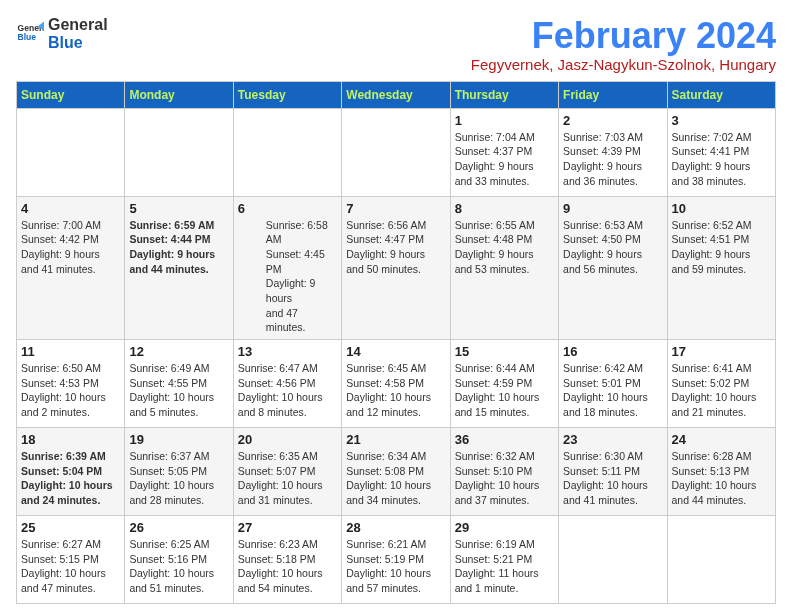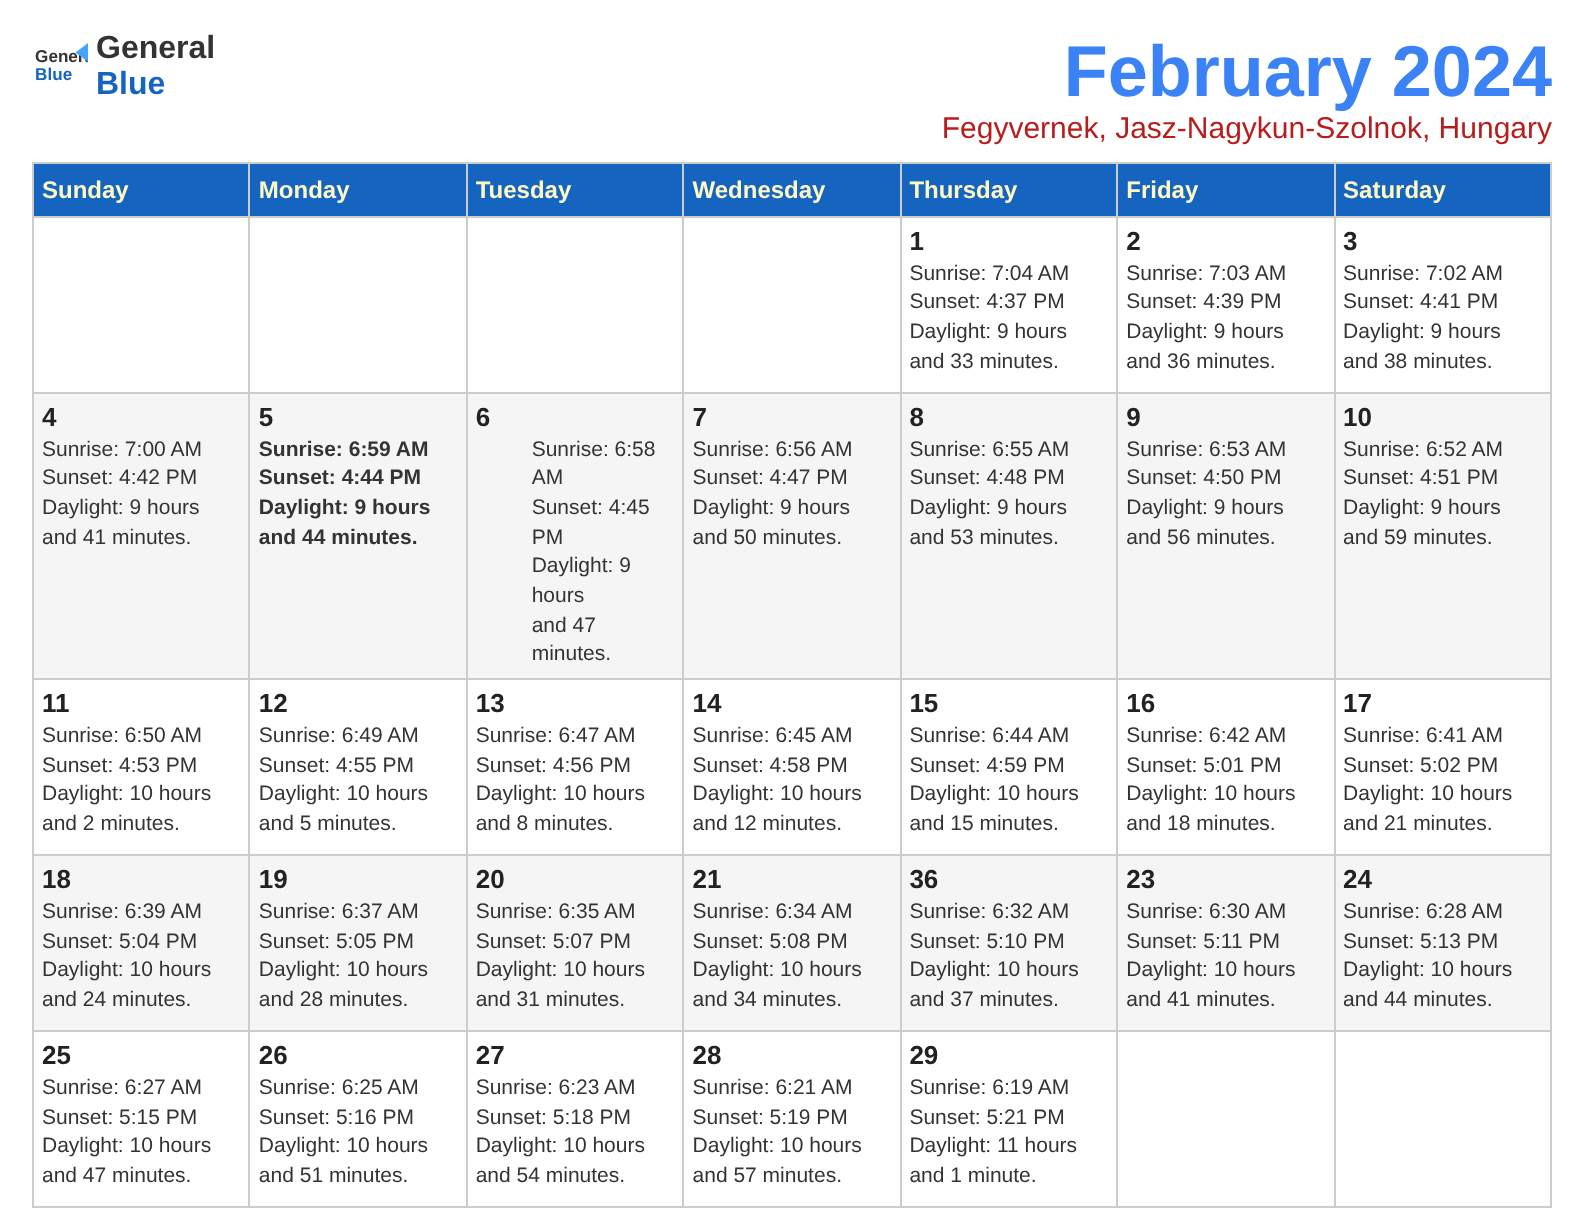--- a/index.html
+++ b/index.html
@@ -38,21 +38,21 @@
       font-size: 15px;
       color: #b91c1c;
     }
     table {
       width: 100%;
       border-collapse: collapse;
       font-size: 11px;
     }
     thead tr th {
       background: #1565c0;
-      color: #fef9c3;
+      color: #bef264;
       padding: 6px 4px;
       text-align: left;
       font-size: 12px;
       font-weight: bold;
       border: 1px solid #ccc;
     }
     tbody tr td {
       vertical-align: top;
       border: 1px solid #ccc;
       padding: 4px;
@@ -238,21 +238,21 @@
           <div class="day-num">17</div>
           <div class="day-info" style="white-space: pre-line;">Sunrise: 6:41 AM
 Sunset: 5:02 PM
 Daylight: 10 hours
 and 21 minutes.</div>
         </td>
       </tr>
       <tr>
         <td>
           <div class="day-num">18</div>
-          <div class="day-info" style="white-space: pre-line;">Sunrise: 6:39 AM
+          <div class="day-info" style="white-space: pre-line; font-weight: bold;">Sunrise: 6:39 AM
 Sunset: 5:04 PM
 Daylight: 10 hours
 and 24 minutes.</div>
         </td>
         <td>
           <div class="day-num">19</div>
           <div class="day-info" style="white-space: pre-line;">Sunrise: 6:37 AM
 Sunset: 5:05 PM
 Daylight: 10 hours
 and 28 minutes.</div>

